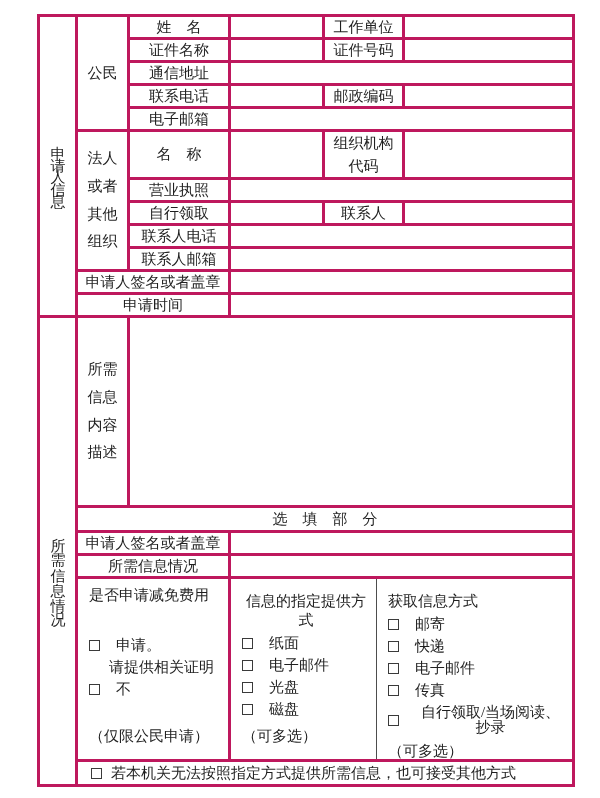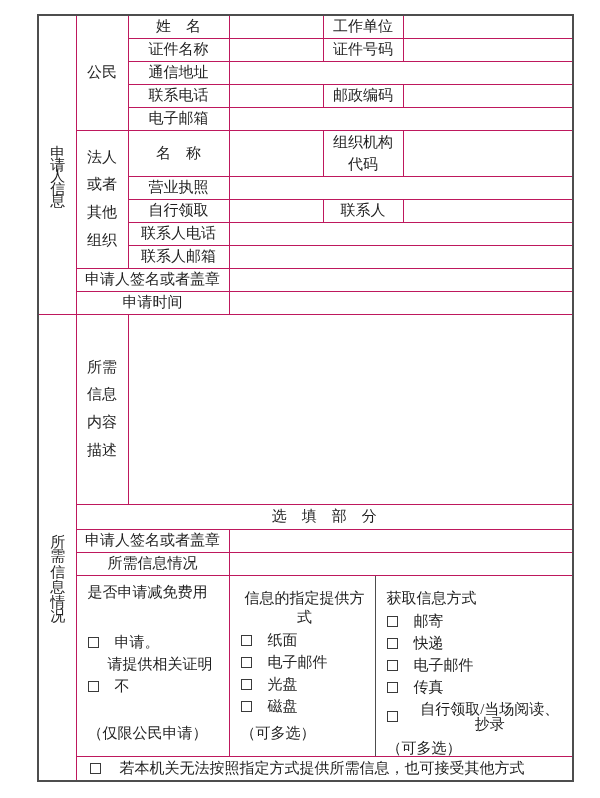--- a/index.html
+++ b/index.html
@@ -11,21 +11,21 @@
   }
   .sheet { position: relative; width: 600px; height: 798px; background: #fff; }
 
   table.form {
     position: absolute; left: 37px; top: 14px;
     border-collapse: collapse; table-layout: fixed;
     width: 535px;
     border: 2px solid #4d4d4d;
   }
   td {
-    border: 1px solid #be185d;
+    border: 3px solid #be185d;
     padding: 0;
     font-size: 15px;
     text-align: center;
     vertical-align: middle;
     overflow: hidden;
   }
   tr.h23 { height: 23px; }
   tr.h46 { height: 46px; }
   tr.h190 { height: 190px; }
   tr.h25 { height: 25px; }
@@ -72,21 +72,21 @@
   .cb-note { margin-top: auto; }
 
   
   td.split-cell { padding: 0; vertical-align: top; }
   .split { display: flex; height: 180px; justify-content: flex-end; }
   .split .sub1 { width: 146px; border-right: 1px solid #4d4d4d; }
   .split .sub2 { flex: 1; }
 
   
   .footer-line {
-    display: flex; align-items: center; gap: 19px;
+    display: flex; align-items: center; gap: 9px;
     padding-left: 13px;
   }
 </style>
 </head>
 <body>
 
 <div class="sheet">
   <table class="form">
     <colgroup>
       <col style="width:38px">

